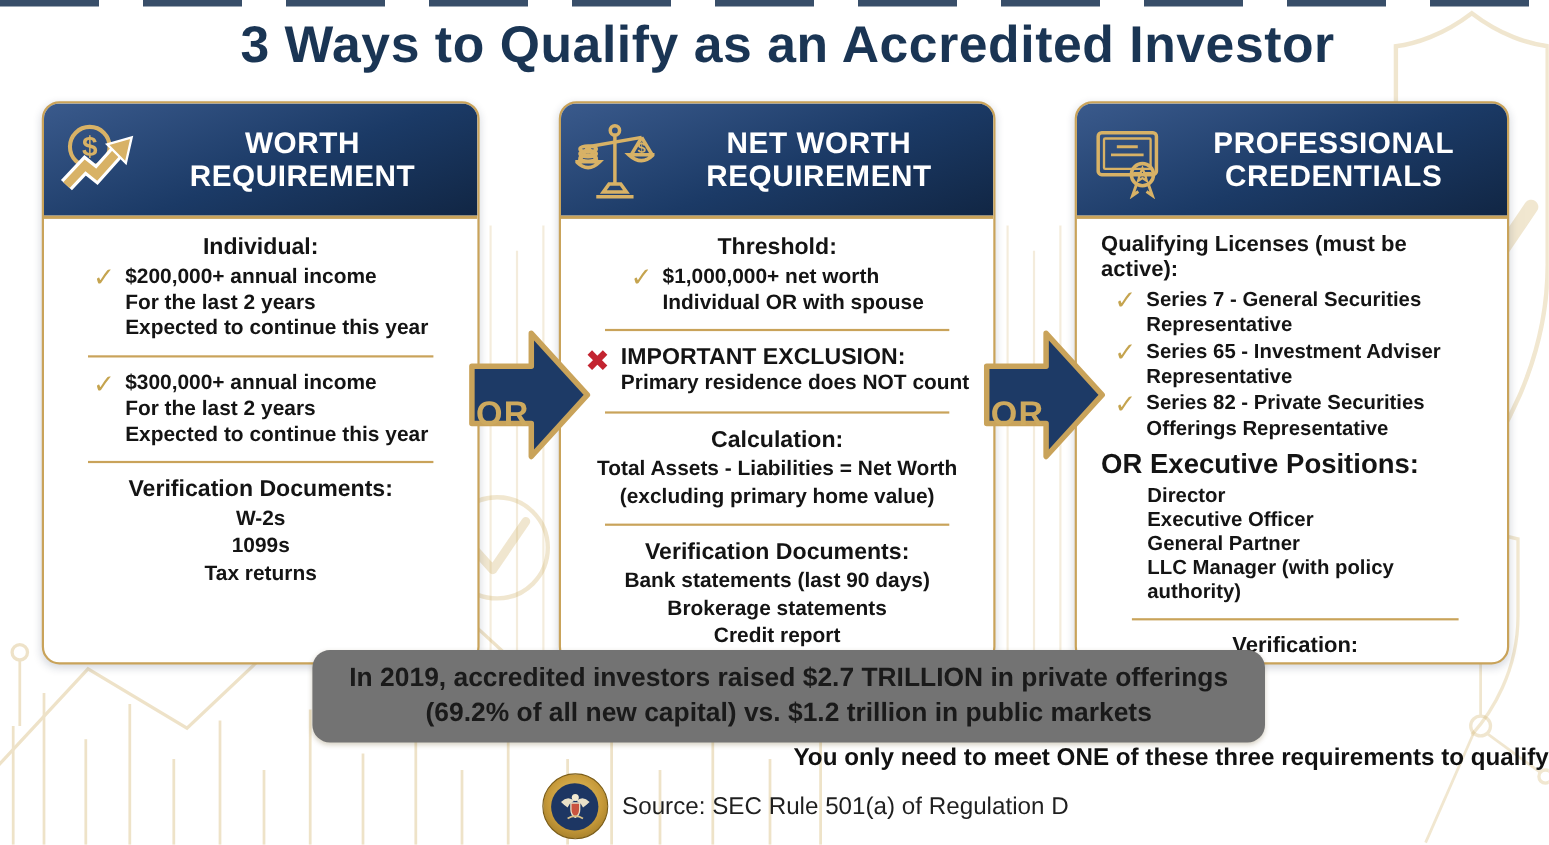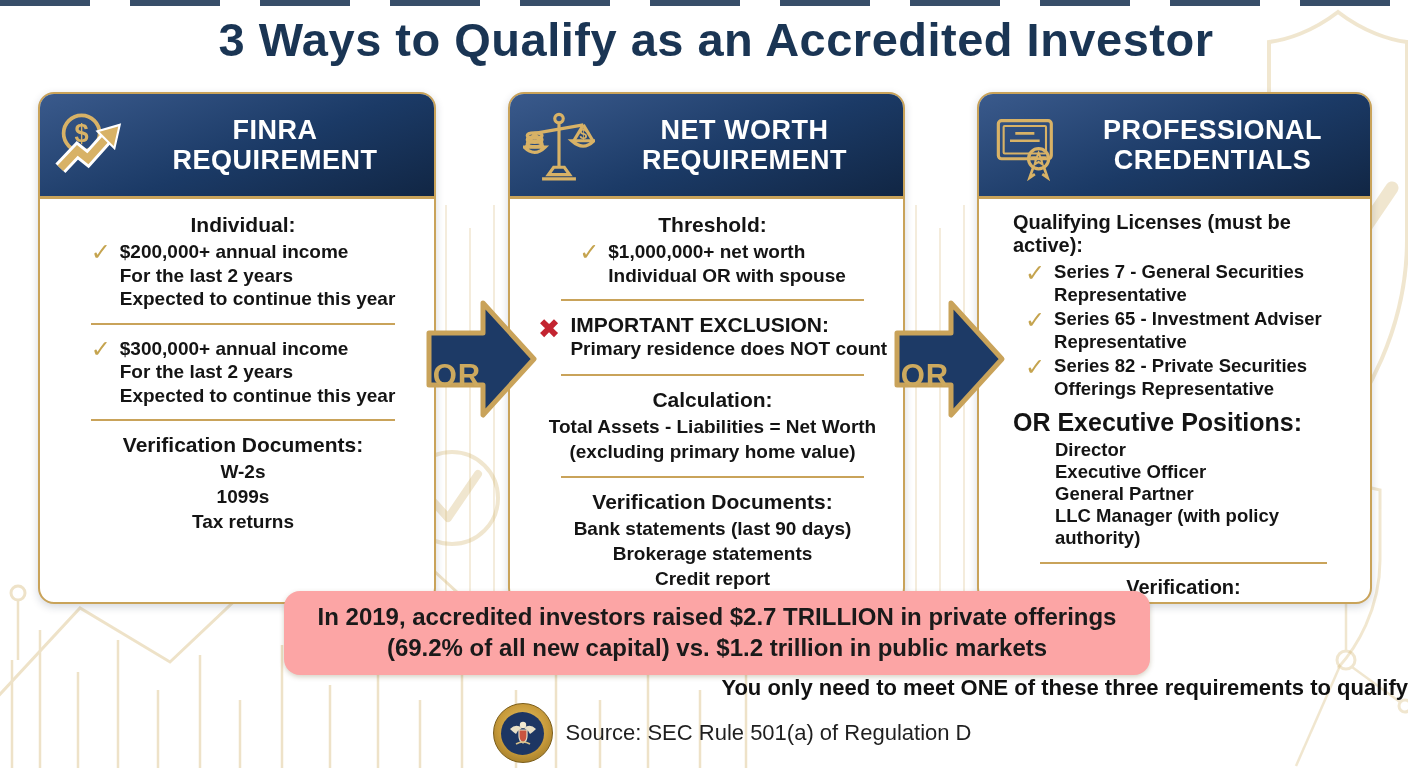--- a/index.html
+++ b/index.html
@@ -28,21 +28,21 @@
   .card-header{
     height:102px;display:flex;align-items:center;padding:0 12px 0 10px;
     background:linear-gradient(160deg,#3a5a8c 0%,#1b3a66 55%,#112644 100%);
     border-bottom:3px solid #c9a35a;
   }
   .hdr-icon{flex:0 0 78px;display:flex;align-items:center;justify-content:center;}
   .hdr-title{
     flex:1;text-align:center;color:#ffffff;font-weight:bold;
     font-size:27px;line-height:1.12;letter-spacing:.5px;
   }
-  .card-body{padding:10px 10px 6px;text-align:center;color:#141414;margin-left:12px;}
+  .card-body{padding:10px 10px 6px;text-align:center;color:#141414;}
   .sec-heading{font-size:21px;font-weight:bold;margin:4px 0 3px;}
   .check-row{display:flex;justify-content:center;text-align:left;margin:2px 0;}
   .check-mark{
     font-family:"DejaVu Sans",sans-serif;color:#c5a44f;font-weight:bold;
     font-size:24px;line-height:1;margin:0 9px 0 0;flex:0 0 auto;
   }
   .cross-mark{
     font-family:"DejaVu Sans",sans-serif;color:#c32430;font-weight:bold;
     font-size:27px;line-height:1;margin:2px 10px 0 0;flex:0 0 auto;
   }
@@ -67,21 +67,21 @@
   
   .arrow-wrap{position:absolute;top:298px;width:112px;height:122px;z-index:4;}
   .arrow-1{left:426px;} .arrow-2{left:894px;}
   .or-text{
     position:absolute;left:4px;top:60px;width:54px;text-align:center;
     font-size:31px;font-weight:bold;color:#cda95e;letter-spacing:1px;
   }
   
   .stat-banner{
     position:absolute;left:284px;top:591px;width:842px;z-index:5;
-    background:#fca5a5;border-radius:16px;padding:10px 12px 12px;
+    background:#737373;border-radius:16px;padding:10px 12px 12px;
     text-align:center;color:#1a1a1a;font-weight:bold;font-size:24px;line-height:1.3;
     box-shadow:0 2px 5px rgba(90,70,20,.25);
   }
   .one-req-note{
     position:absolute;top:675px;left:0;width:100%;text-align:right;z-index:2;
     font-size:22px;font-weight:bold;color:#111111;
   }
   .source-row{
     position:absolute;top:702px;left:0;width:100%;height:62px;z-index:2;
     display:flex;align-items:center;justify-content:center;gap:13px;margin-left:28px;
@@ -162,21 +162,21 @@
     <span class="hdr-icon">
       <svg width="72" height="72" viewBox="0 0 68 68">
         <circle cx="27" cy="23" r="17" fill="none" stroke="#d8b266" stroke-width="3.5"></circle>
         <text x="27" y="31" font-size="24" font-weight="bold" fill="#d8b266" text-anchor="middle" font-family="Liberation Sans, sans-serif">$</text>
         <polyline points="7,56 23,39 33,47 50,28" fill="none" stroke="#ffffff" stroke-width="13"></polyline>
         <polyline points="7,56 23,39 33,47 50,28" fill="none" stroke="#d8b266" stroke-width="7.5"></polyline>
         <polygon points="42,21 63,15 58,37" fill="#d8b266" stroke="#ffffff" stroke-width="2"></polygon>
       </svg>
     </span>
     <div class="hdr-title">
-      <div>FINRA</div>
+      <div>WORTH</div>
       <div>REQUIREMENT</div>
     </div>
   </div>
   <div class="card-body">
     <div class="sec-heading">Individual:</div>
     <div class="check-row">
       <span class="check-mark">✓</span>
       <div class="check-text">
         <div>$200,000+ annual income</div>
         <div>For the last 2 years</div>

